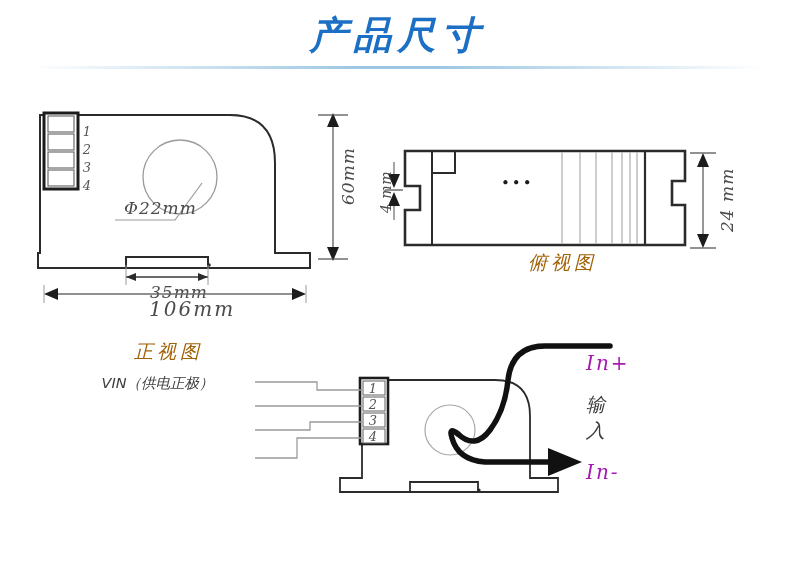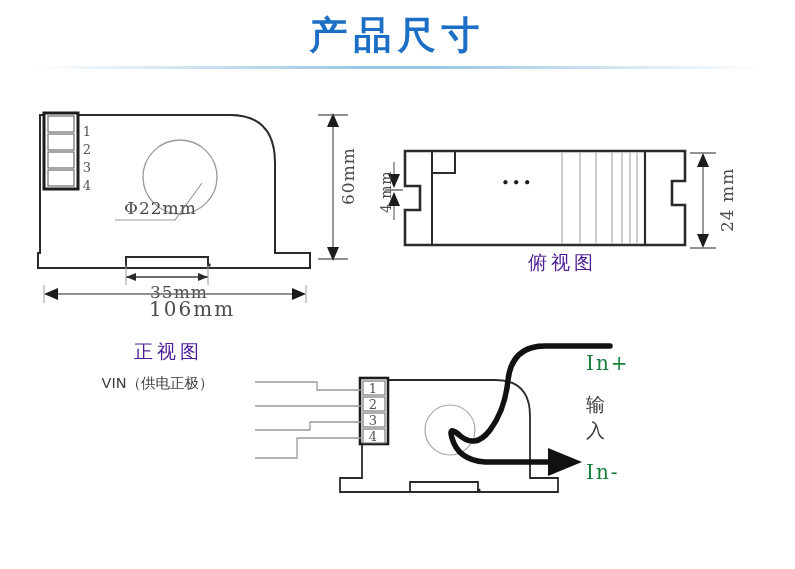--- a/index.html
+++ b/index.html
@@ -4,21 +4,21 @@
 <style>
   html,body{margin:0;padding:0;}
   body{
     width:795px;height:569px;
     background:#ffffff;
     font-family:"Liberation Sans", sans-serif;
     color:#333;
     overflow:hidden;
     position:relative;
   }
-  .page{position:relative;width:795px;height:569px;}
+  .page{position:relative;width:795px;height:569px;font-style:italic;}
 
   
   .title{
     position:absolute;left:0;top:10px;width:795px;
     text-align:center;
     font-family:"DejaVu Sans","Liberation Sans",sans-serif;
     font-size:38px;font-weight:bold;letter-spacing:6px;
     color:#1b6fc4;
   }
   .divider{
@@ -36,29 +36,29 @@
     font-family:"DejaVu Serif","Liberation Serif",serif;
     color:#4a4a4a;
     white-space:nowrap;
   }
   .lbl-cn{
     font-family:"DejaVu Sans","Liberation Sans",sans-serif;
   }
   .rot90{transform:rotate(-90deg);transform-origin:left top;}
   .dim{font-size:17px;letter-spacing:1px;color:#4b4b4b;}
   .dimsm{font-size:14px;letter-spacing:.5px;color:#4b4b4b;}
-  .viewname{font-size:19px;letter-spacing:4px;color:#4c1d95;}
+  .viewname{font-size:19px;letter-spacing:4px;color:#a16207;}
   .pinlabel{
     font-family:"DejaVu Sans","Liberation Sans",sans-serif;
     font-size:14.5px;color:#3d3d3d;letter-spacing:0px;
     text-align:center;
   }
   .iolabel{
     font-family:"DejaVu Serif","Liberation Serif",serif;
-    font-size:20px;color:#15803d;letter-spacing:2px;
+    font-size:20px;color:#a21caf;letter-spacing:2px;
   }
   .inzh{
     font-family:"DejaVu Sans","Liberation Sans",sans-serif;
     font-size:19px;color:#3b3b3b;line-height:1.15;text-align:center;
   }
   .termnum{
     font-family:"DejaVu Serif","Liberation Serif",serif;
     font-size:13px;color:#555;text-align:center;
   }
 </style>

